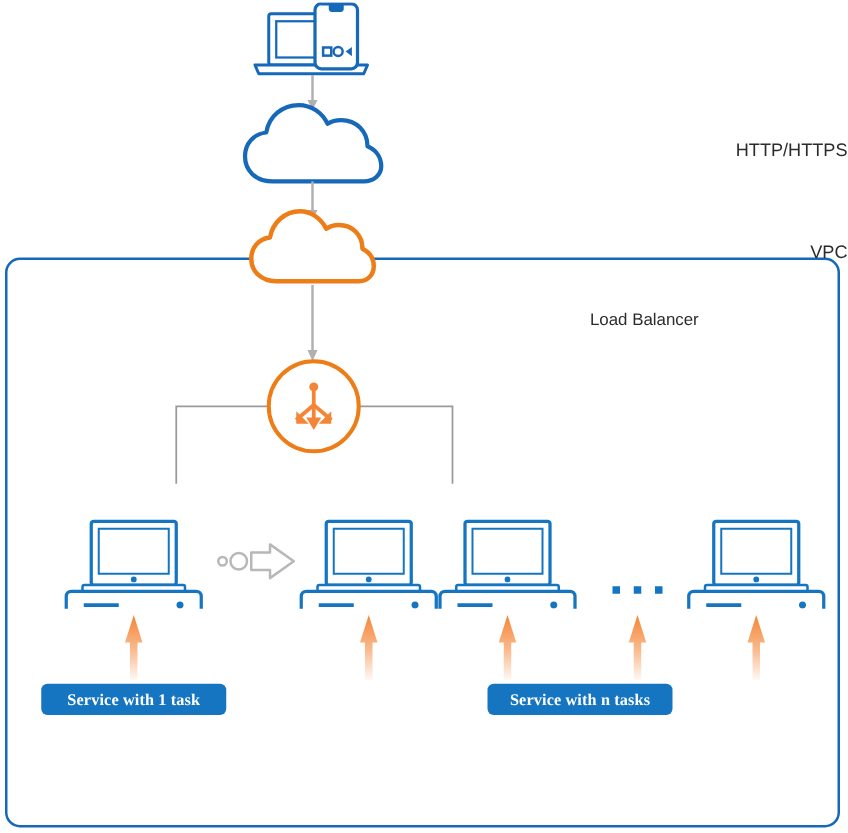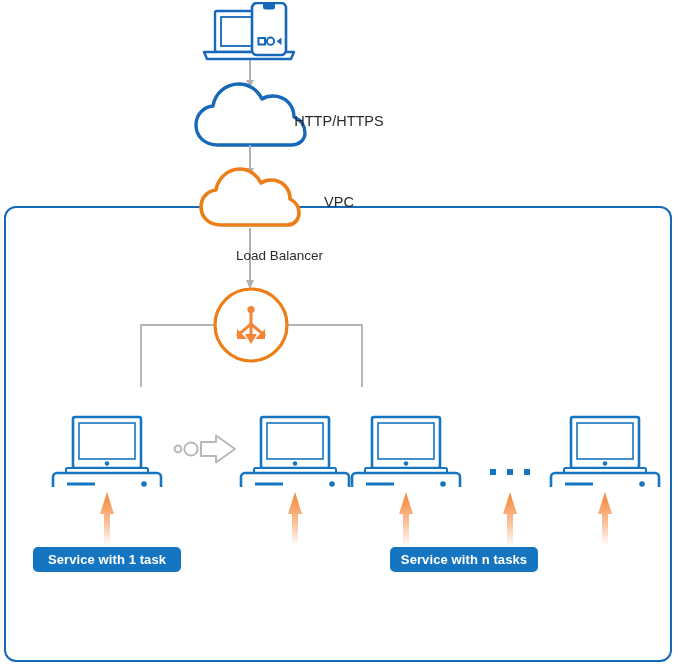--- a/index.html
+++ b/index.html
@@ -29,21 +29,21 @@
     border-radius: 12px;
     box-sizing: border-box;
     background: transparent;
   }
 
   
   .plain-label {
     font-size: 13.5px;
     color: #2b2b2b;
     white-space: nowrap;
-    text-align: center;
+    text-align: right;
   }
   #http-label {
     left: 0; top: 113px; width: 678px;
     font-size: 14.5px;
   }
   #vpc-label {
     left: 0; top: 194px; width: 678px;
     font-size: 14.5px;
   }
   #lb-label {
@@ -57,20 +57,21 @@
     background: #1675c0;
     border-radius: 5px;
     color: #ffffff;
     font-size: 13px;
     font-weight: bold;
     display: flex;
     align-items: center;
     justify-content: center;
     white-space: nowrap;
     letter-spacing: 0.1px;
+    font-family: Liberation Serif, serif;
   }
   #service-pill-1 { left: 33px; top: 547px; width: 148px; }
   #service-pill-n { left: 390px; top: 547px; width: 148px; }
 
   
   #ellipsis-dots {
     left: 490px; top: 468px;
     width: 40px; height: 8px;
     display: flex;
     justify-content: space-between;

